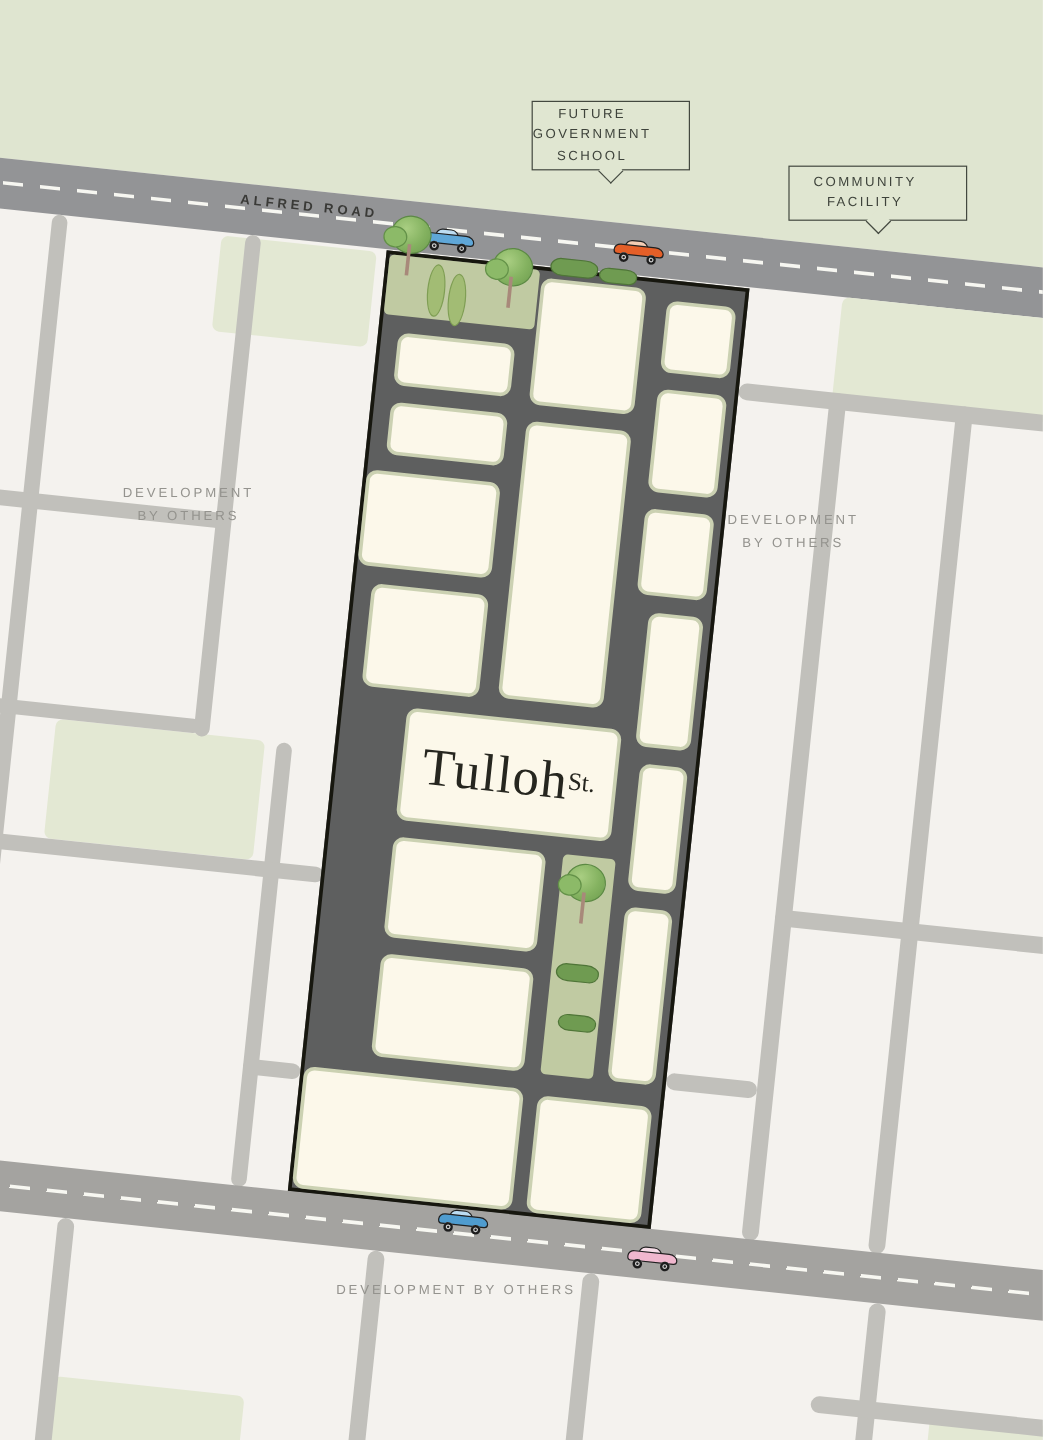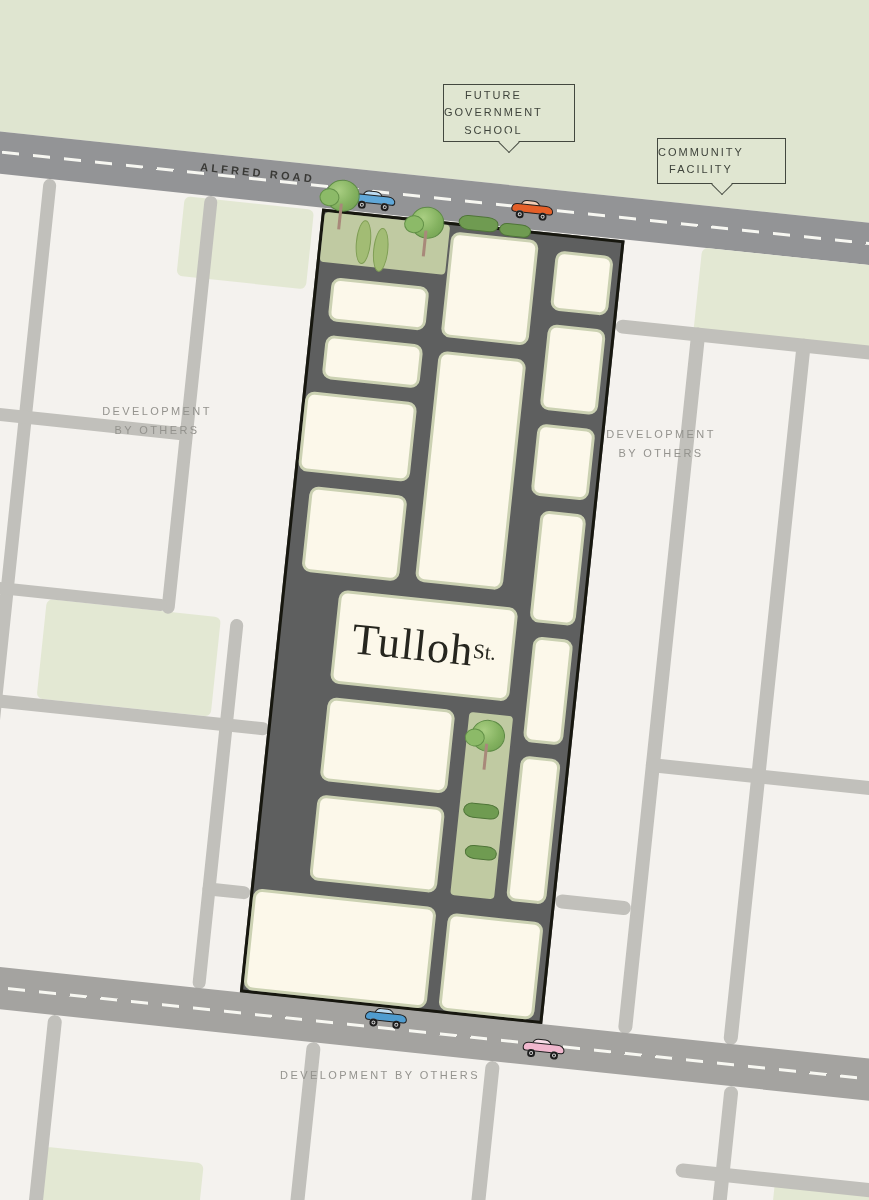--- a/index.html
+++ b/index.html
@@ -228,21 +228,21 @@
 
   <div class="overlay">
 
     <div class="callout" style="left:443px;top:84px;width:130px;height:56px;">
       <span>FUTURE
 GOVERNMENT
 SCHOOL</span>
       <div class="ptr"></div>
     </div>
 
-    <div class="callout" style="left:657px;top:138px;width:127px;height:44px;">
+    <div class="callout" style="left:657px;top:138px;width:127px;height:44px;padding-left:20px;">
       <span>COMMUNITY
 FACILITY</span>
       <div class="ptr"></div>
     </div>
 
     <div class="dev-label" style="left:67px;top:402px;width:180px;">DEVELOPMENT
 BY OTHERS</div>
 
     <div class="dev-label" style="left:571px;top:425px;width:180px;">DEVELOPMENT
 BY OTHERS</div>

